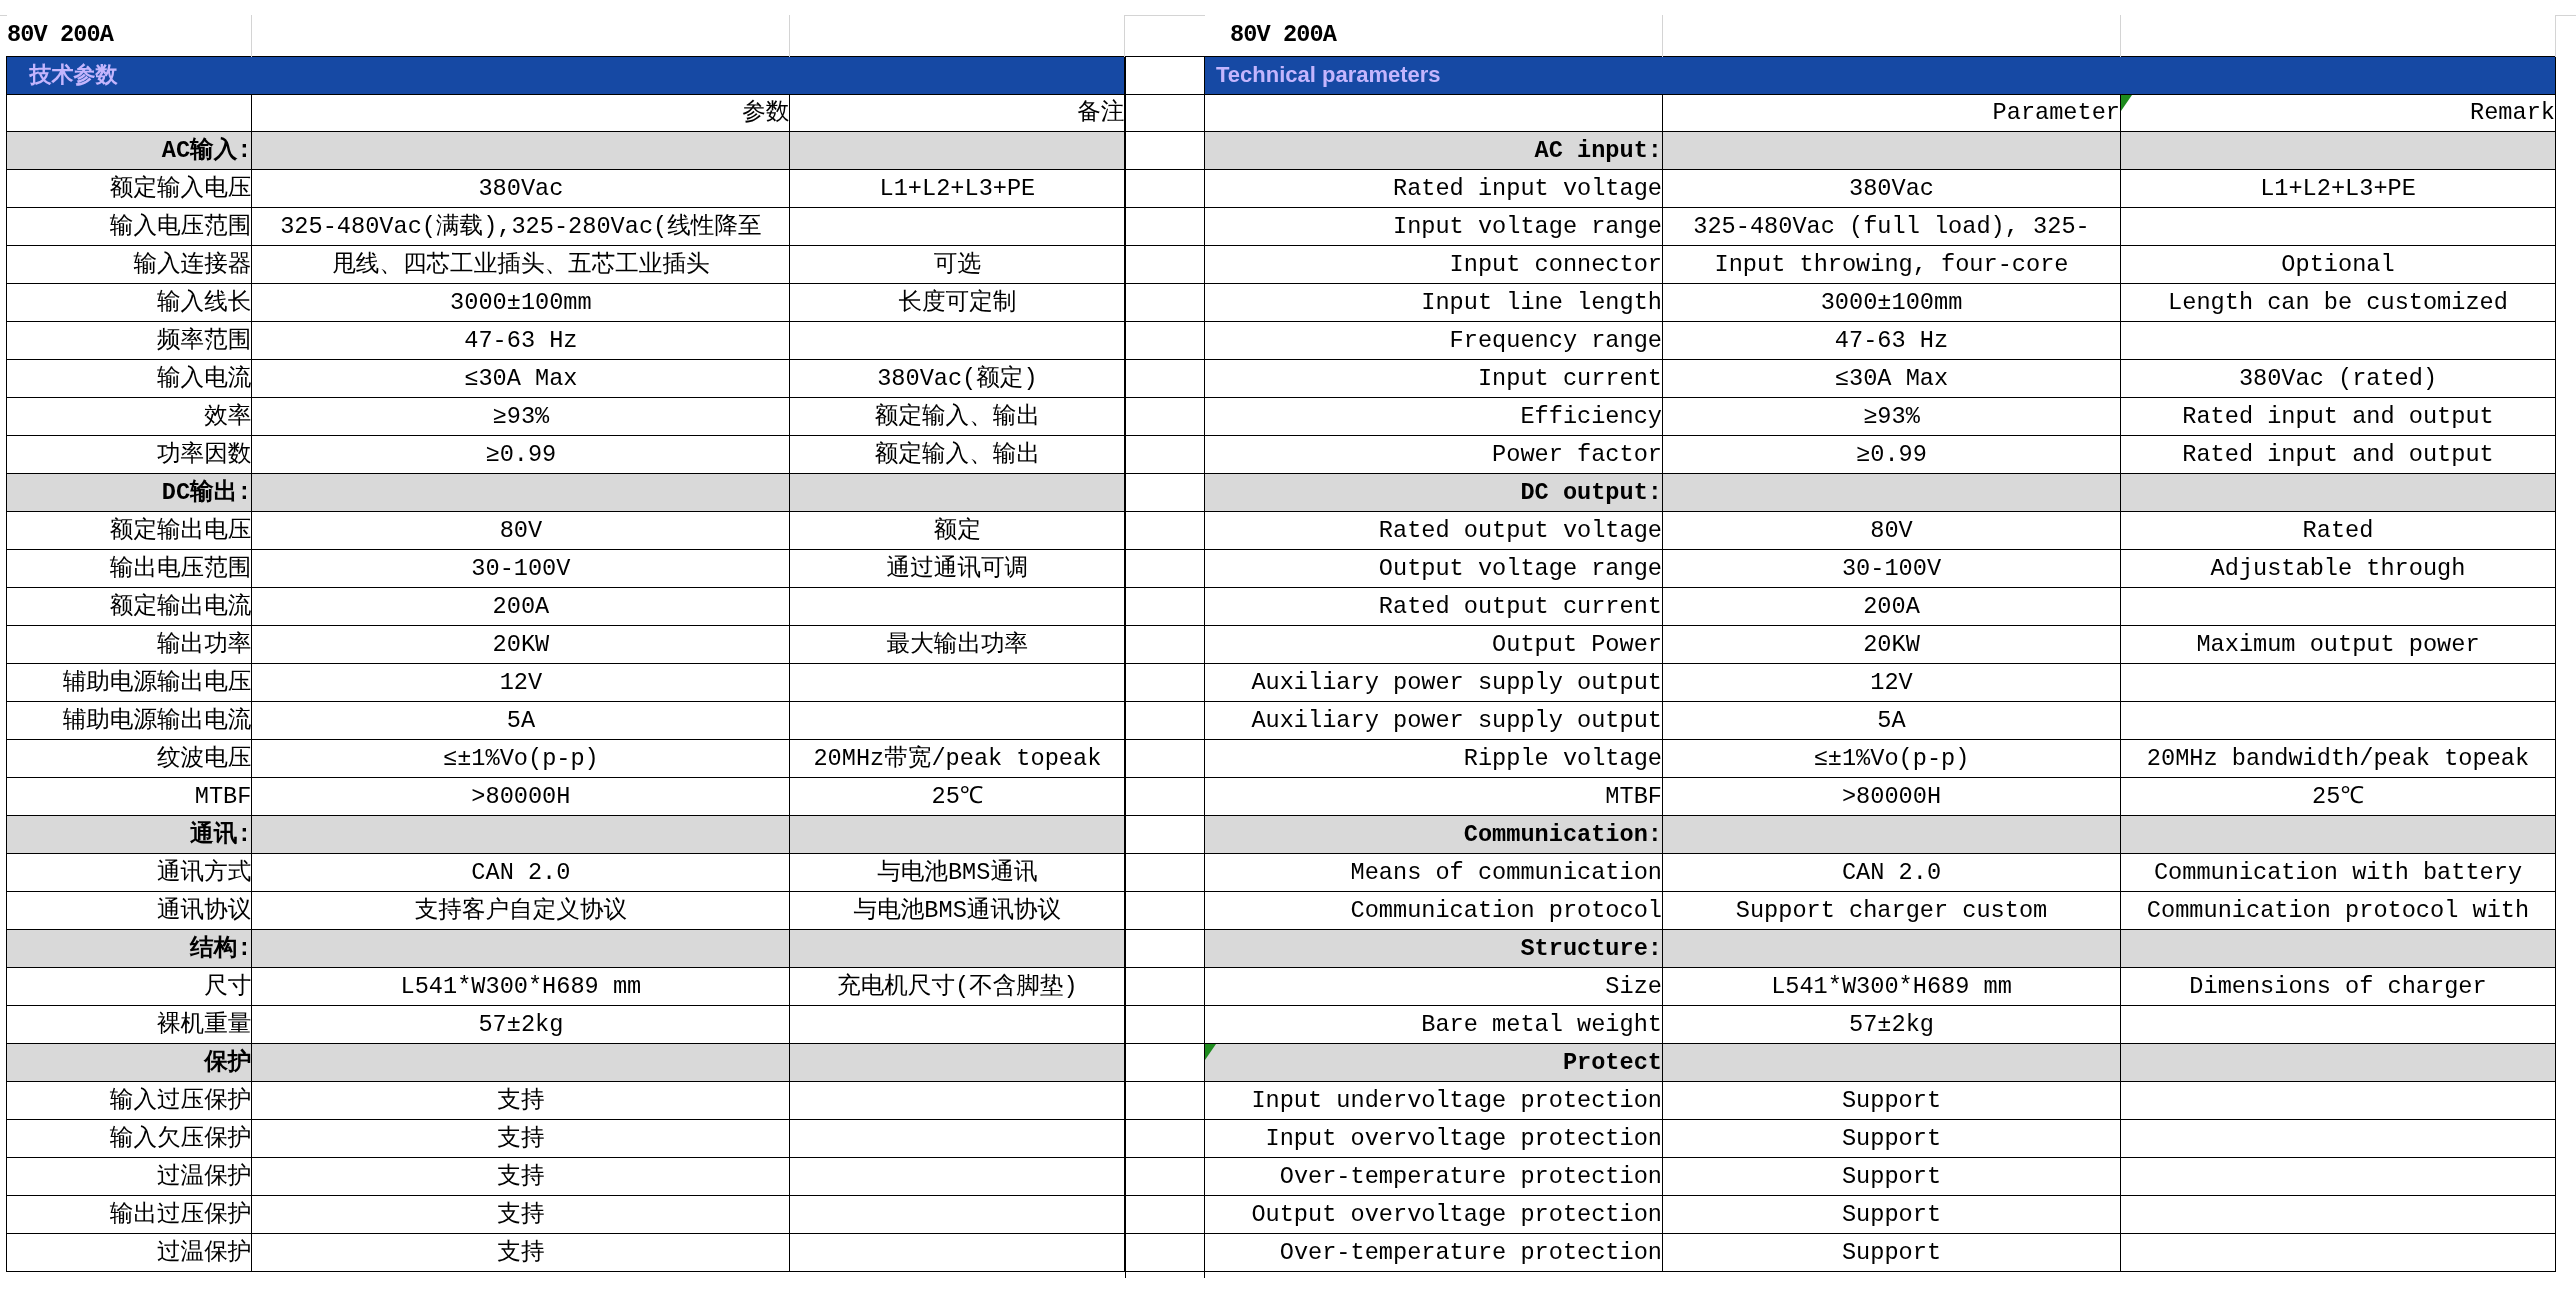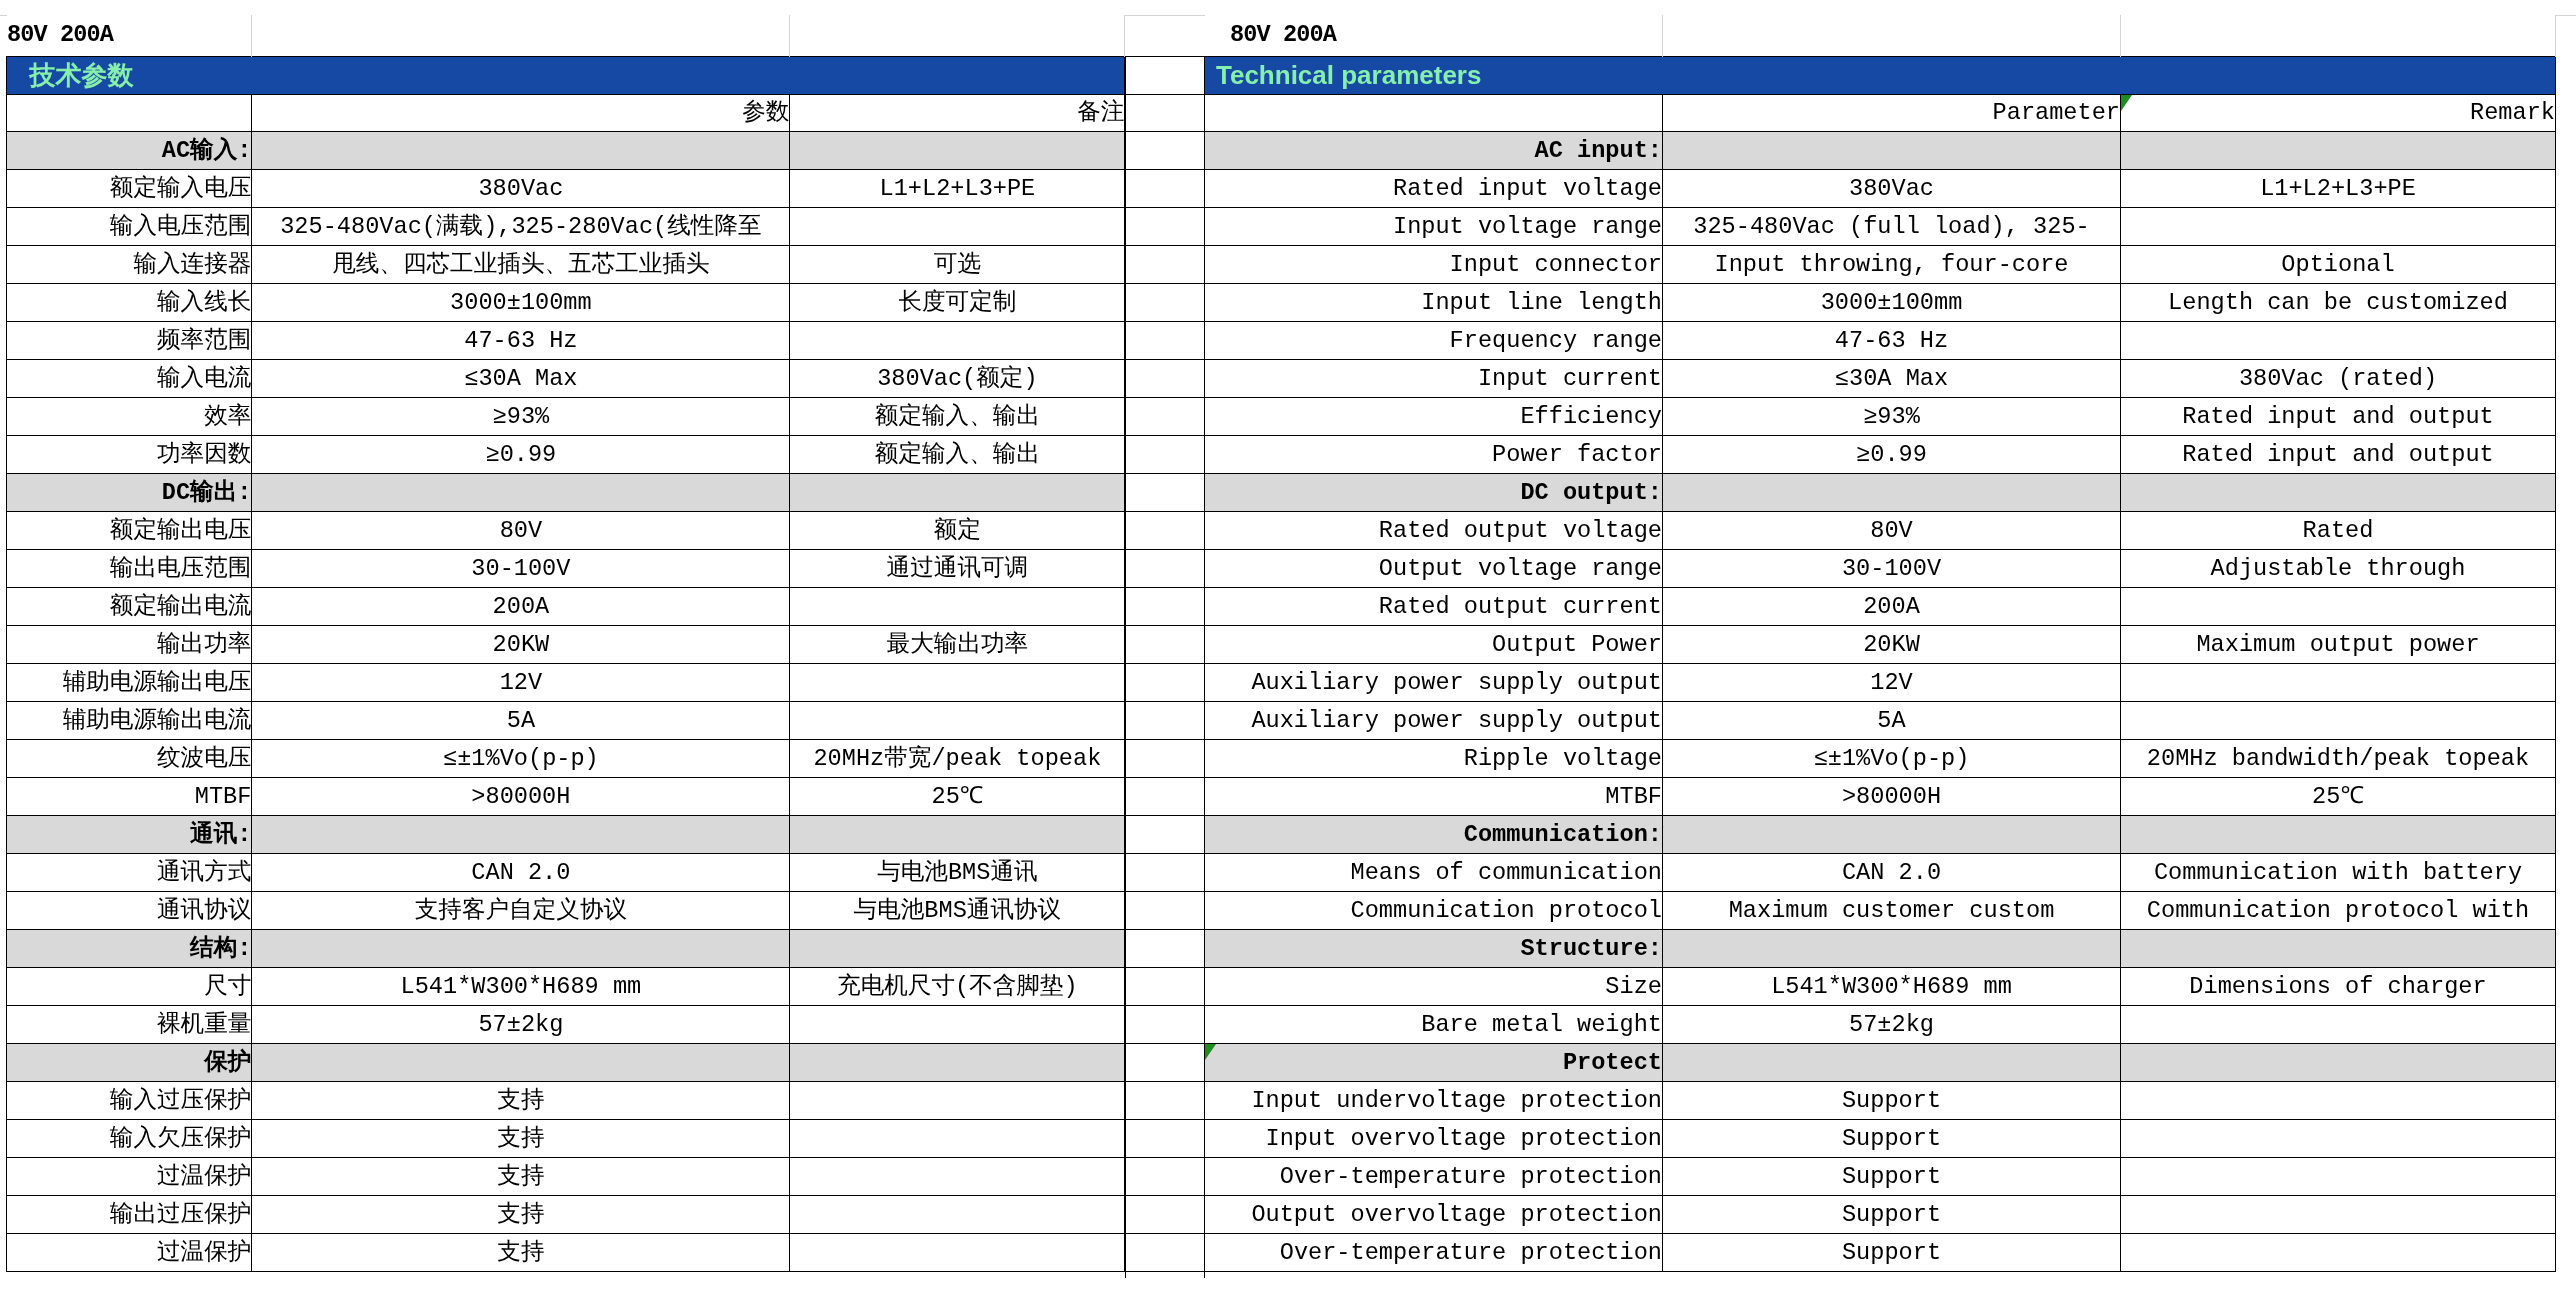--- a/index.html
+++ b/index.html
@@ -30,22 +30,22 @@
   tr.title-row td{height:42px;border:none;border-right:0.9px solid var(--grid);background:var(--paper);}
   tr.title-row td:last-child{border-right:0.9px solid var(--grid);}
   .title-text{
     font-family:Liberation Mono, monospace;font-weight:700;font-size:34px;
     padding-left:12.7px;letter-spacing:-0.9px;
   }
   .tbl-right .title-text{padding-left:25.4px;}
   
   tr.blue-row td{
     height:38px;background:var(--blue);border:1.8px solid var(--border);
-    color:#86efac;font-family:"Liberation Sans",sans-serif;font-weight:700;
-    font-size:26px;padding-left:22px;
+    color:#c4b5fd;font-family:"Liberation Sans",sans-serif;font-weight:700;
+    font-size:22px;padding-left:22px;
   }
   .tbl-right tr.blue-row td{padding-left:11px;}
   
   tr.colhead-row td{height:37px;border:1.8px solid var(--border);text-align:right;}
   
   tbody tr{height:38px;}
   tbody td{border:1.8px solid var(--border);}
   td.c-label{text-align:right;padding-left:7.3px;}
   td.c-val,td.c-rem{text-align:center;}
   tr.section td{background:var(--gray);}
@@ -397,21 +397,21 @@
           <td class="c-val"></td>
           <td class="c-rem"></td>
         </tr>
         <tr>
           <td class="c-label">Means of communication</td>
           <td class="c-val">CAN 2.0</td>
           <td class="c-rem">Communication with battery</td>
         </tr>
         <tr>
           <td class="c-label">Communication protocol</td>
-          <td class="c-val">Maximum customer custom</td>
+          <td class="c-val">Support charger custom</td>
           <td class="c-rem">Communication protocol with</td>
         </tr>
         <tr class="section">
           <td class="c-label">Structure:</td>
           <td class="c-val"></td>
           <td class="c-rem"></td>
         </tr>
         <tr>
           <td class="c-label">Size</td>
           <td class="c-val">L541*W300*H689 mm</td>

